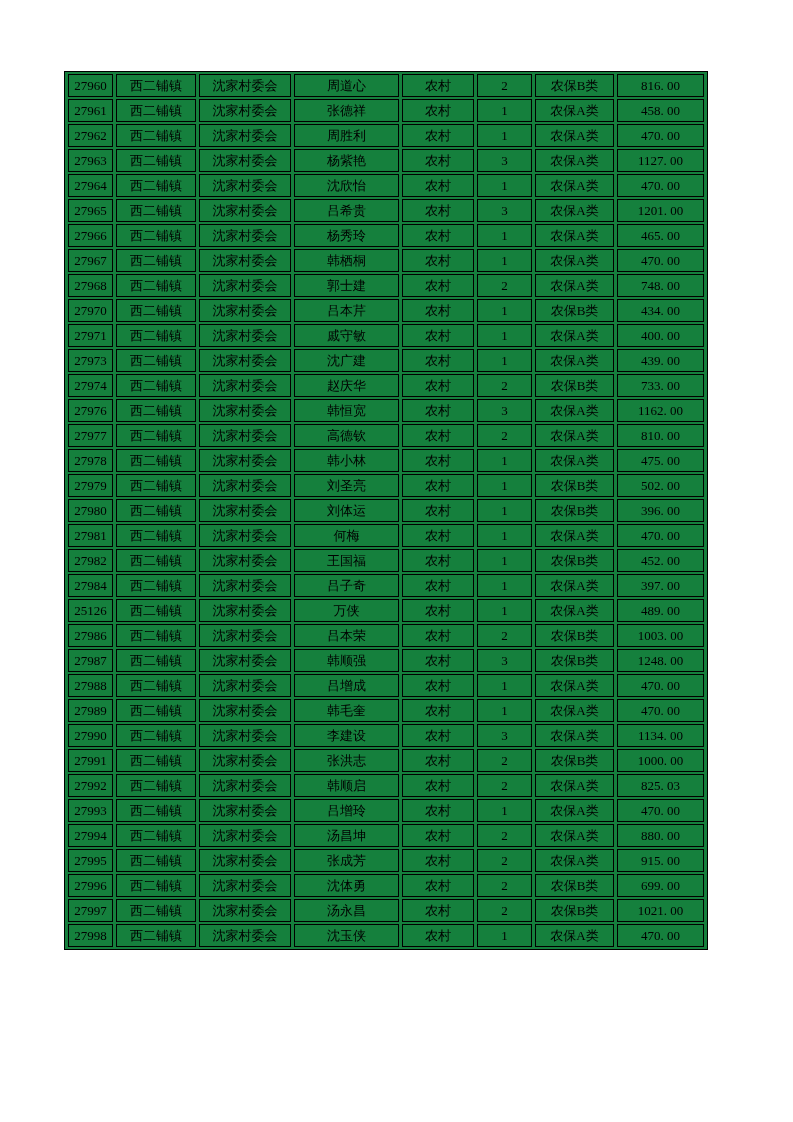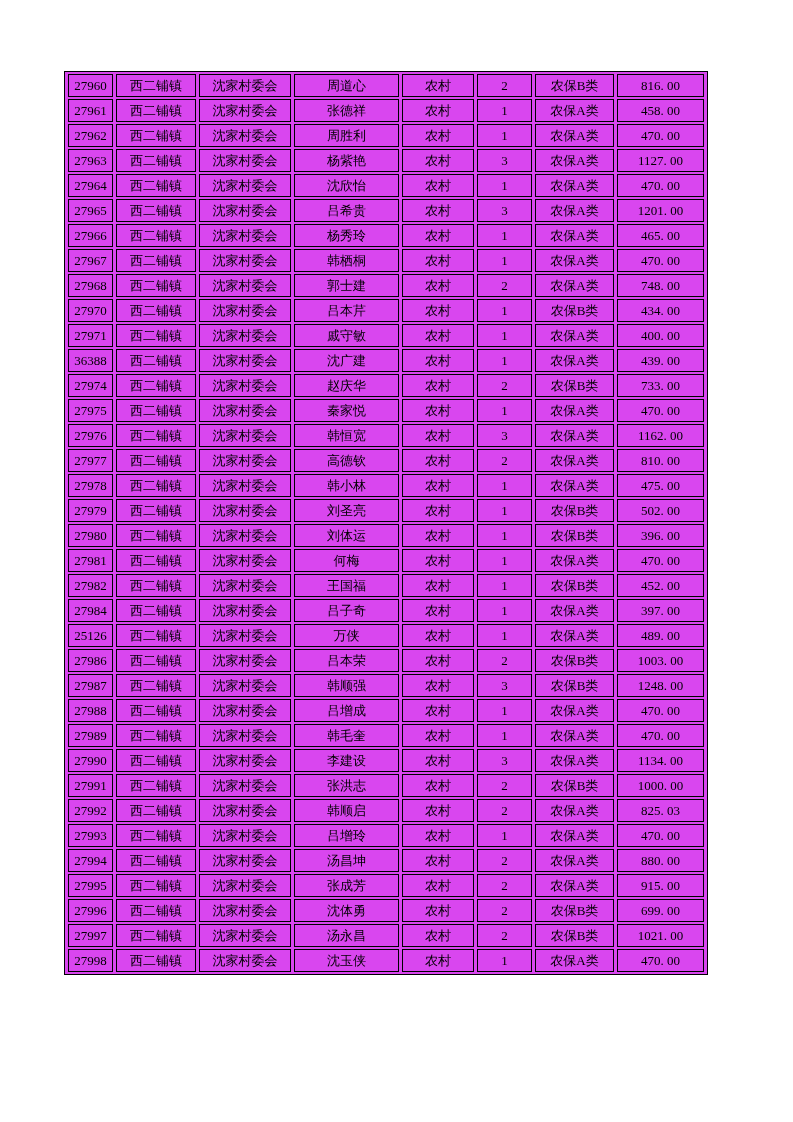--- a/index.html
+++ b/index.html
@@ -18,21 +18,21 @@
   .sheet {
     position: absolute;
     left: 64px;
     top: 71px;
   }
   table.roster {
     border-collapse: separate;
     border-spacing: 3px 2px;
     border: 1px solid #000000;
     table-layout: fixed;
-    background: #d946ef;
+    background: #15803d;
   }
   table.roster td {
     box-sizing: border-box;
     border: 1px solid #000000;
     height: 23px;
     line-height: 21px;
     padding: 0 2px;
     text-align: center;
     vertical-align: middle;
     font-size: 13px;
@@ -160,48 +160,38 @@
     <td>27971</td>
     <td>西二铺镇</td>
     <td>沈家村委会</td>
     <td>戚守敏</td>
     <td>农村</td>
     <td>1</td>
     <td>农保A类</td>
     <td>400. 00</td>
   </tr>
         <tr>
-    <td>36388</td>
+    <td>27973</td>
     <td>西二铺镇</td>
     <td>沈家村委会</td>
     <td>沈广建</td>
     <td>农村</td>
     <td>1</td>
     <td>农保A类</td>
     <td>439. 00</td>
   </tr>
         <tr>
     <td>27974</td>
     <td>西二铺镇</td>
     <td>沈家村委会</td>
     <td>赵庆华</td>
     <td>农村</td>
     <td>2</td>
     <td>农保B类</td>
     <td>733. 00</td>
-  </tr>
-        <tr>
-    <td>27975</td>
-    <td>西二铺镇</td>
-    <td>沈家村委会</td>
-    <td>秦家悦</td>
-    <td>农村</td>
-    <td>1</td>
-    <td>农保A类</td>
-    <td>470. 00</td>
   </tr>
         <tr>
     <td>27976</td>
     <td>西二铺镇</td>
     <td>沈家村委会</td>
     <td>韩恒宽</td>
     <td>农村</td>
     <td>3</td>
     <td>农保A类</td>
     <td>1162. 00</td>

